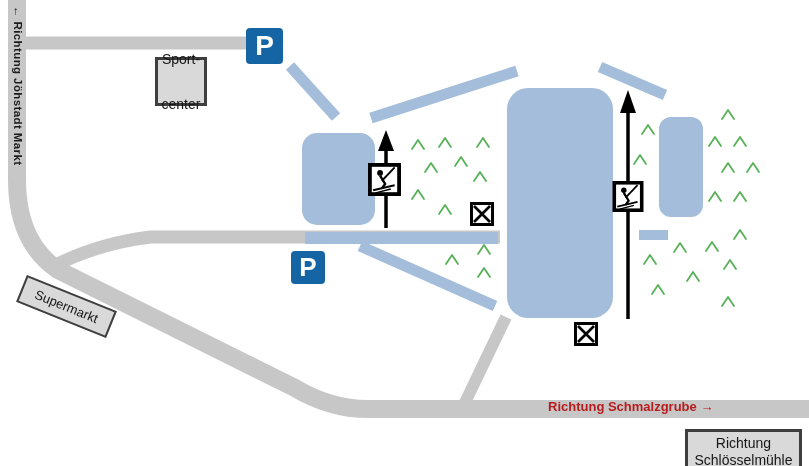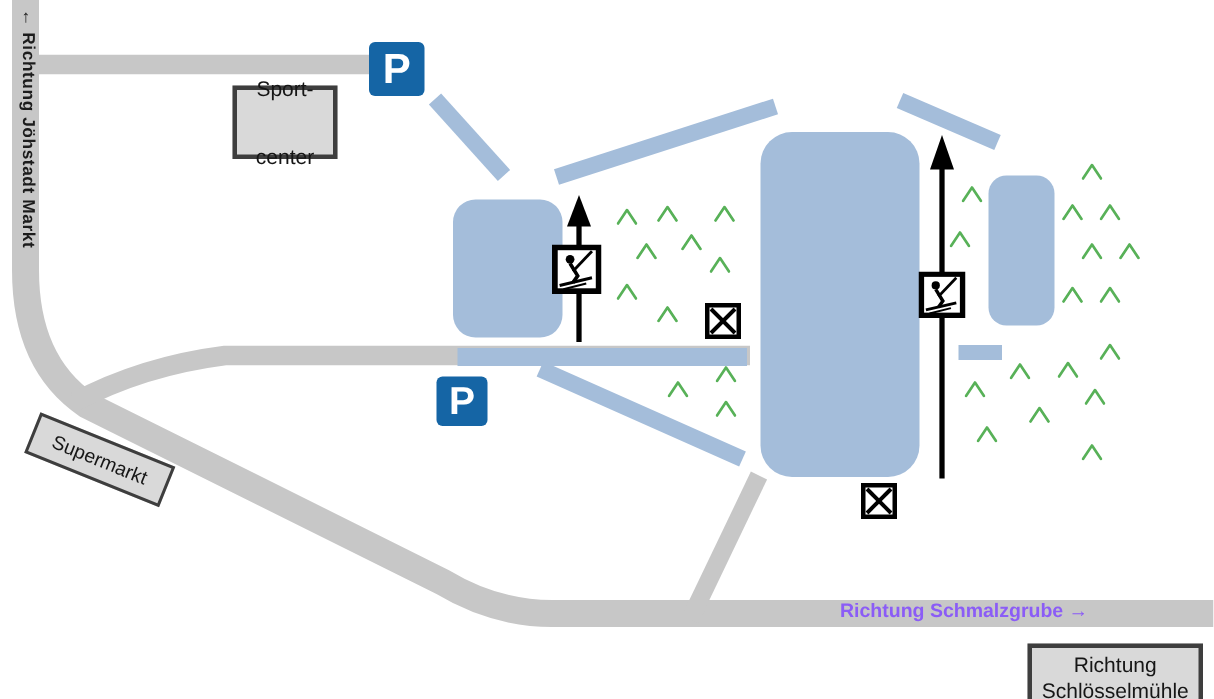--- a/index.html
+++ b/index.html
@@ -24,28 +24,28 @@
     position:absolute;background:var(--parking);color:#fff;font-weight:bold;
     display:flex;align-items:center;justify-content:center;border-radius:4px;
   }
   .psign.p1{left:246px;top:28px;width:37px;height:36px;font-size:28px;}
   .psign.p2{left:291px;top:251px;width:34px;height:33px;font-size:26px;}
   .signbox{
     position:absolute;background:var(--sign-fill);border:3px solid var(--sign-border);
     display:flex;flex-direction:column;align-items:center;justify-content:center;
     text-align:center;color:#161616;box-sizing:border-box;
   }
-  .sportcenter{left:155px;top:57px;width:70px;height:49px;font-size:14px;line-height:17px;gap:28px;}
+  .sportcenter{left:155px;top:57px;width:52px;height:49px;font-size:14px;line-height:17px;gap:28px;}
   .gasthaus{left:685px;top:429px;width:117px;height:40px;font-size:14px;line-height:17px;justify-content:flex-start;padding-top:3px;}
   .supermarkt{
     left:18px;top:292px;width:97px;height:29px;border-width:2px;
     transform:rotate(22deg);transform-origin:center;font-size:13px;
   }
   .road-dir-label{
-    position:absolute;left:560px;top:399px;font-size:13px;font-weight:600;color:#8b5cf6;white-space:nowrap;
+    position:absolute;left:548px;top:399px;font-size:13px;font-weight:600;color:#b91c1c;white-space:nowrap;
   }
 </style>
 </head>
 <body>
 
 <div class="scene">
 
   <svg class="map-layer" width="809" height="466" viewBox="0 0 809 466">
     <defs>
       <symbol id="tree" viewBox="0 0 14 11">

